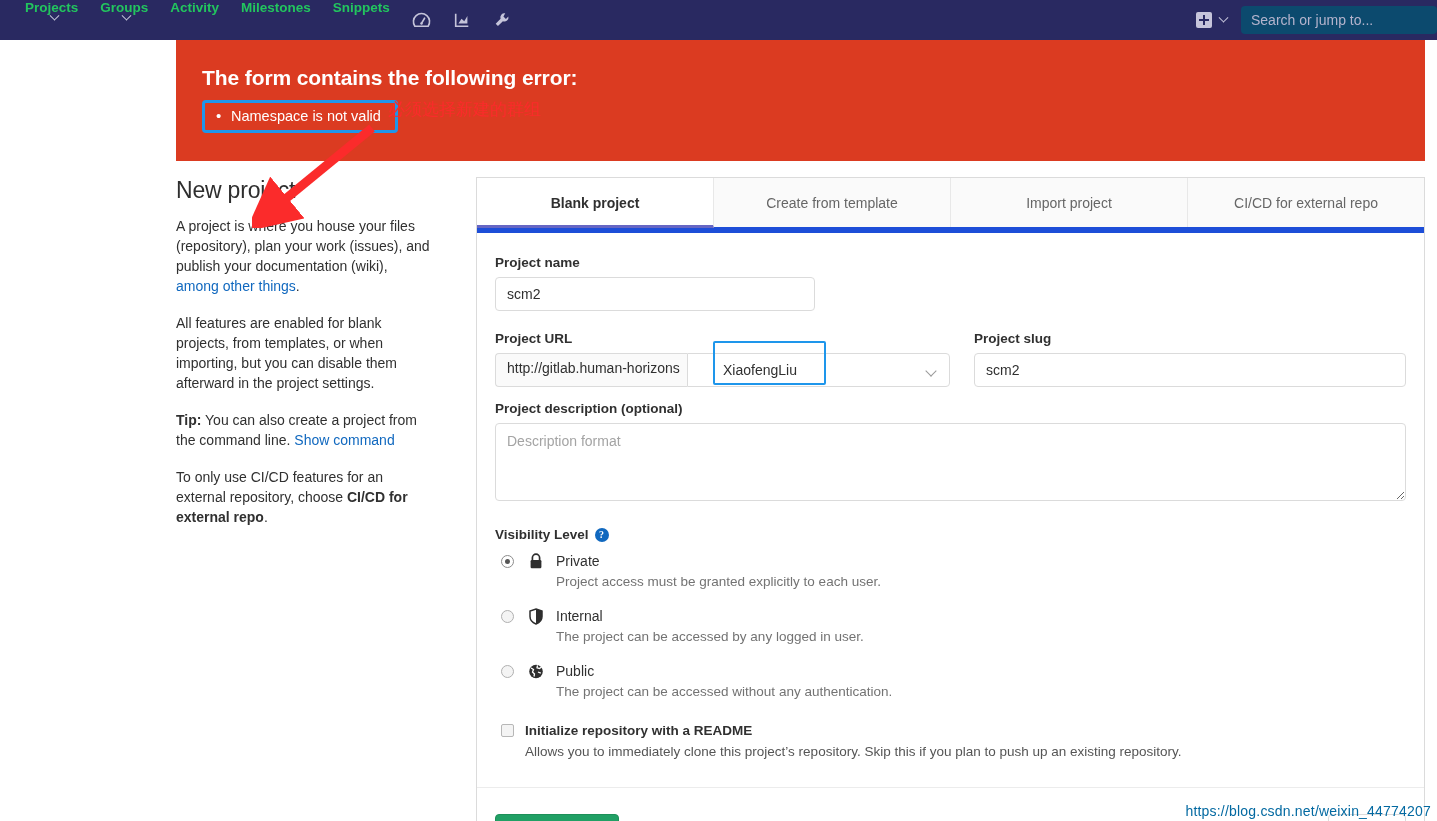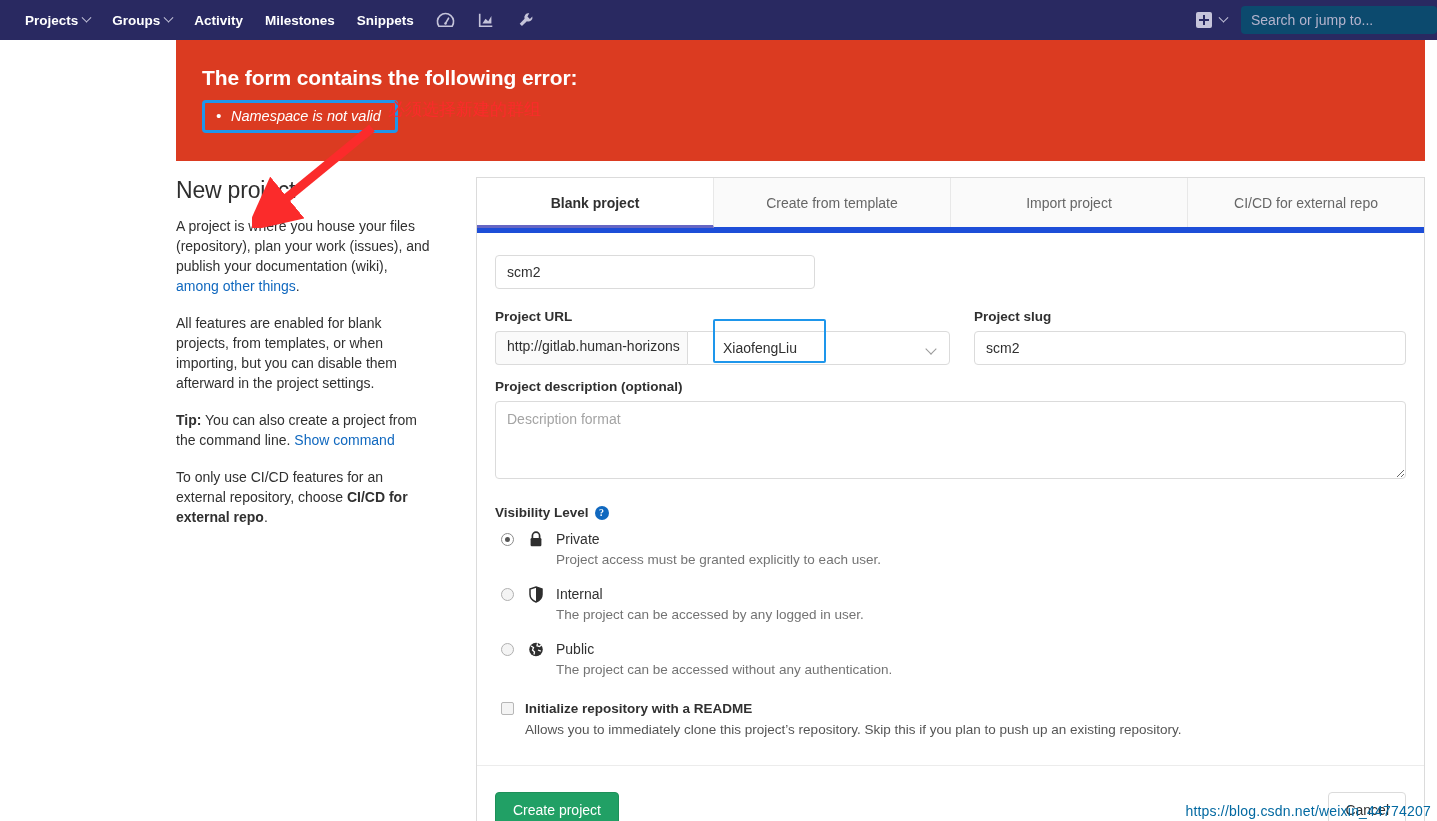--- a/index.html
+++ b/index.html
@@ -14,29 +14,30 @@
   
   .navbar {
     height: 40px;
     background: #292961;
     display: flex;
     align-items: center;
     position: relative;
   }
   .nav-left { display: flex; align-items: center; padding-left: 14px; height: 100%; }
   .nav-item {
-    color: #ffffff;
+    color: #22c55e;
     font-size: 13.5px;
     font-weight: 600;
     padding: 0 11px;
     height: 100%;
     display: flex;
     align-items: center;
     cursor: pointer;
     white-space: nowrap;
+    flex-direction: column;
   }
   .nav-caret {
     display: inline-block;
     margin-left: 5px;
     width: 7px; height: 7px;
     border-right: 1.6px solid #c8c7dd;
     border-bottom: 1.6px solid #c8c7dd;
     transform: rotate(45deg) translate(-2px,-2px);
   }
   .nav-icon {
@@ -97,21 +98,20 @@
     display: inline-block;
   }
   .alert-item {
     font-size: 14.5px;
     padding: 5px 14px 6px 26px;
     position: relative;
     border: 3px solid #1e96eb;
     border-radius: 4px;
     display: inline-block;
     margin-top: 4px;
-    font-style: italic;
   }
   .alert-item:before {
     content: "\2022";
     position: absolute; left: 11px; top: 4px;
     font-size: 15px;
   }
 
   
   .main {
     display: flex;
@@ -439,20 +439,21 @@
     <div class="tabs">
       <div class="tab active">Blank project</div>
       <div class="tab">Create from template</div>
       <div class="tab">Import project</div>
       <div class="tab">CI/CD for external repo</div>
     </div>
 
     <div class="form-body">
 
       <div class="row-name">
+        <label class="lbl">Project name</label>
         <input class="fld" value="scm2" style="">
       </div>
 
       <div class="url-row">
         <div class="url-col">
           <label class="lbl">Project URL</label>
           <div class="input-group">
             <div class="ig-prefix">http://gitlab.human-horizons</div>
             <div class="ig-select">
               <span class="sel-caret"></span>

